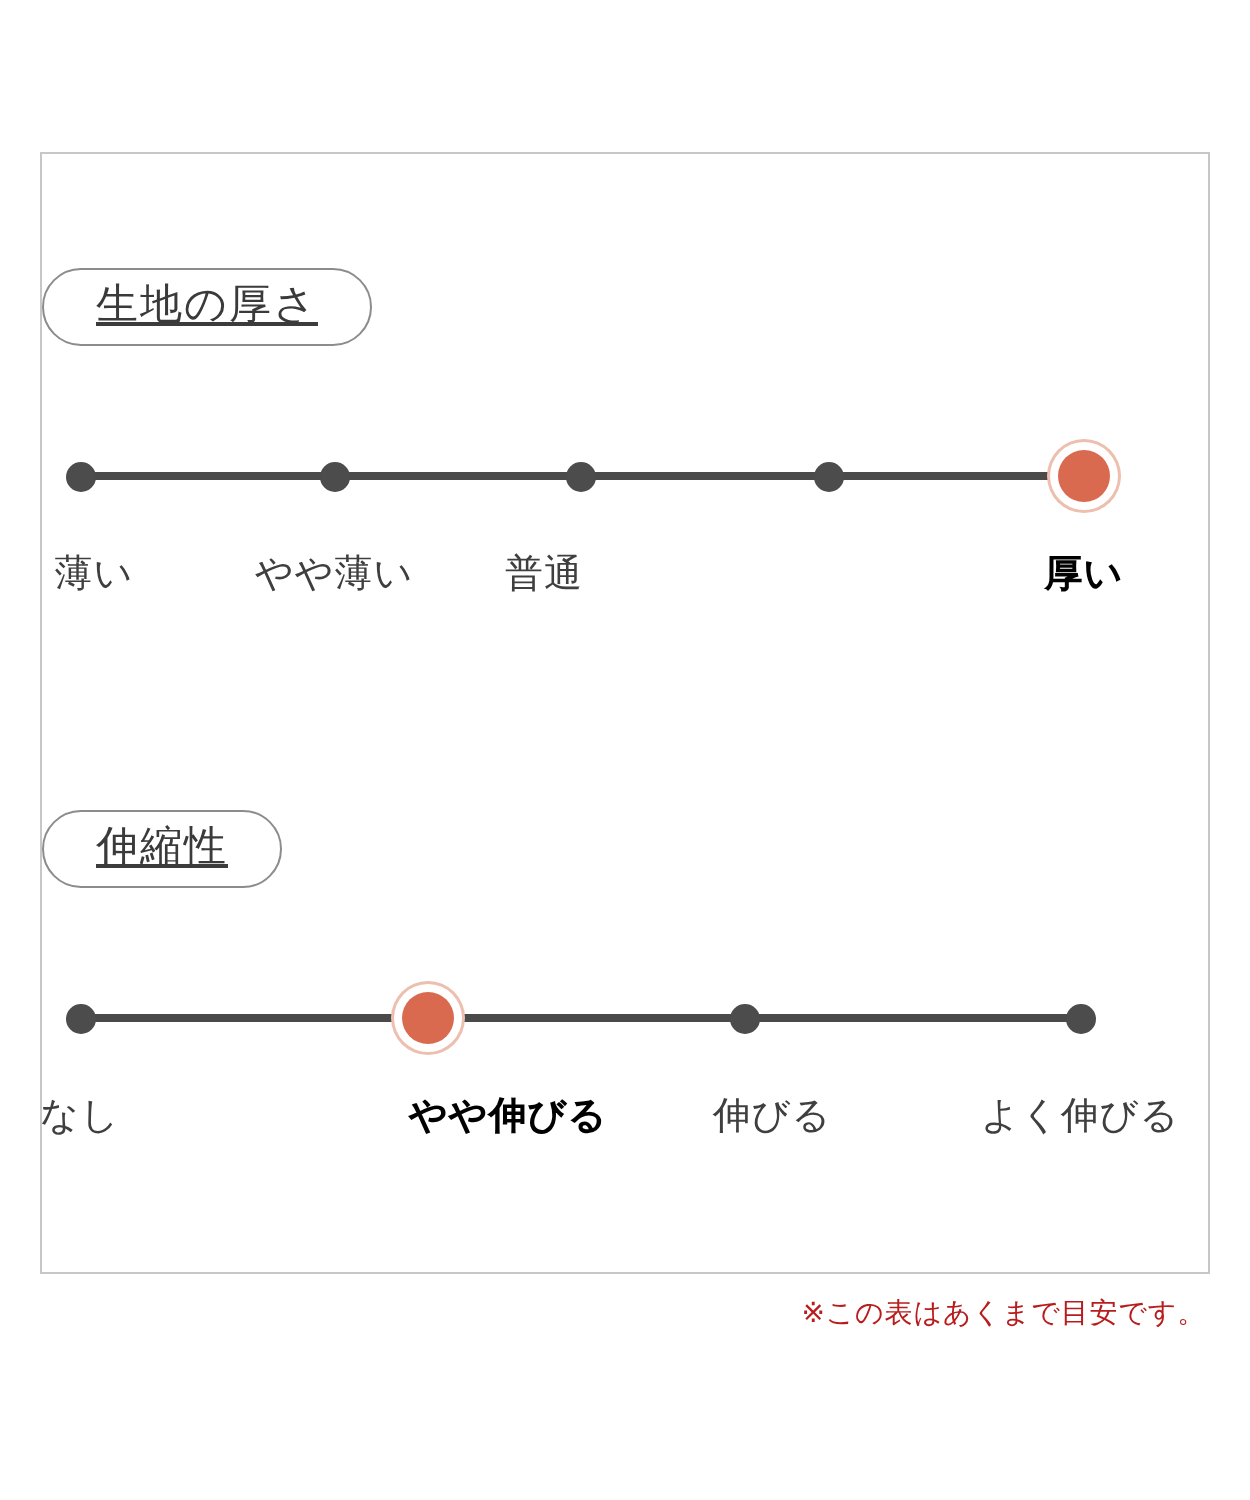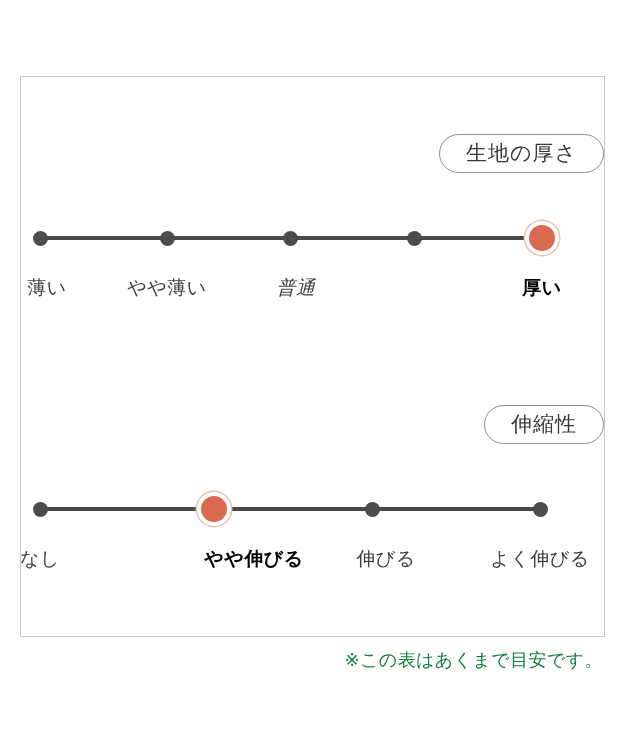--- a/index.html
+++ b/index.html
@@ -24,21 +24,22 @@
     width: 585px;
     height: 561px;
     box-sizing: border-box;
     border: 1px solid #c7c7c7;
     background: #ffffff;
   }
 
   
   .badge-row {
     display: flex;
-    justify-content: flex-end;
+    justify-content: flex-start;
+    text-decoration: underline;
   }
   .badge {
     display: inline-flex;
     align-items: center;
     justify-content: center;
     box-sizing: border-box;
     border: 1.6px solid #8c8c8c;
     border-radius: 999px;
     padding: 7px 26px 9px 26px;
     font-size: 21px;
@@ -108,23 +109,23 @@
   .label.selected {
     font-weight: bold;
     color: #000000;
   }
 
   
   .footnote {
     position: absolute;
     right: 22px;
     top: 648px;
-    font-size: 18px;
+    font-size: 14px;
     letter-spacing: 0.4px;
-    color: #15803d;
+    color: #b91c1c;
     white-space: nowrap;
   }
 </style>
 </head>
 <body>
 
 <div class="spec-panel">
 
   <div class="scale-block" style="top:57px;">
     <div class="badge-row">
@@ -137,21 +138,21 @@
       <div class="scale-track" style="left:0px; width:502px;"></div>
       <span class="dot" style="left:0px;"></span>
       <span class="dot" style="left:127px;"></span>
       <span class="dot" style="left:250px;"></span>
       <span class="dot" style="left:374px;"></span>
       <span class="dot selected" style="left:502px;"></span>
     </div>
     <div class="labels" style="margin-top:18px;">
       <span class="label" style="left:0px;padding-left:14px;">薄い</span>
       <span class="label" style="left:127px;">やや薄い</span>
-      <span class="label" style="left:256px;font-style:italic;">普通</span>
+      <span class="label" style="left:232px;">普通</span>
       <span class="label selected" style="left:502px;">厚い</span>
     </div>
   </div>
 
   <div class="scale-block" style="top:328px;">
     <div class="badge-row">
       <span class="badge">伸縮性</span>
     </div>
   </div>
 

